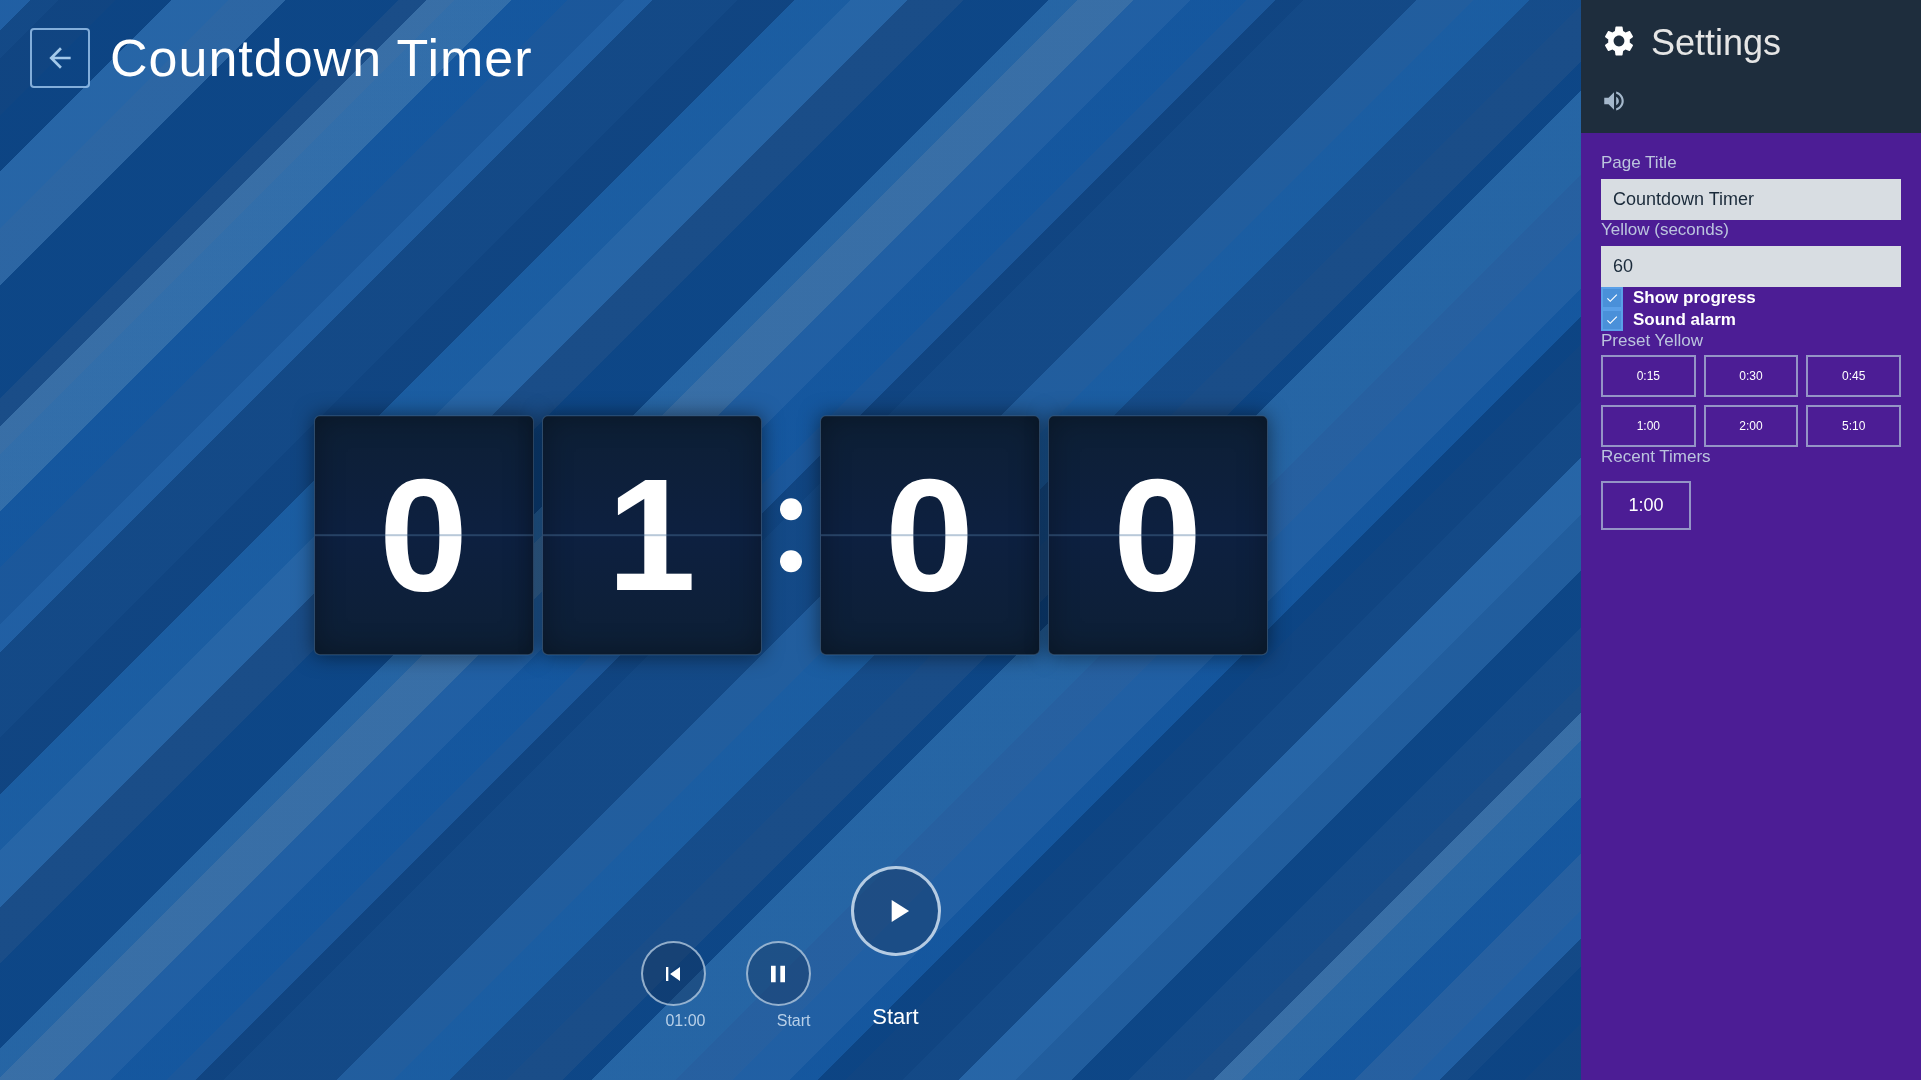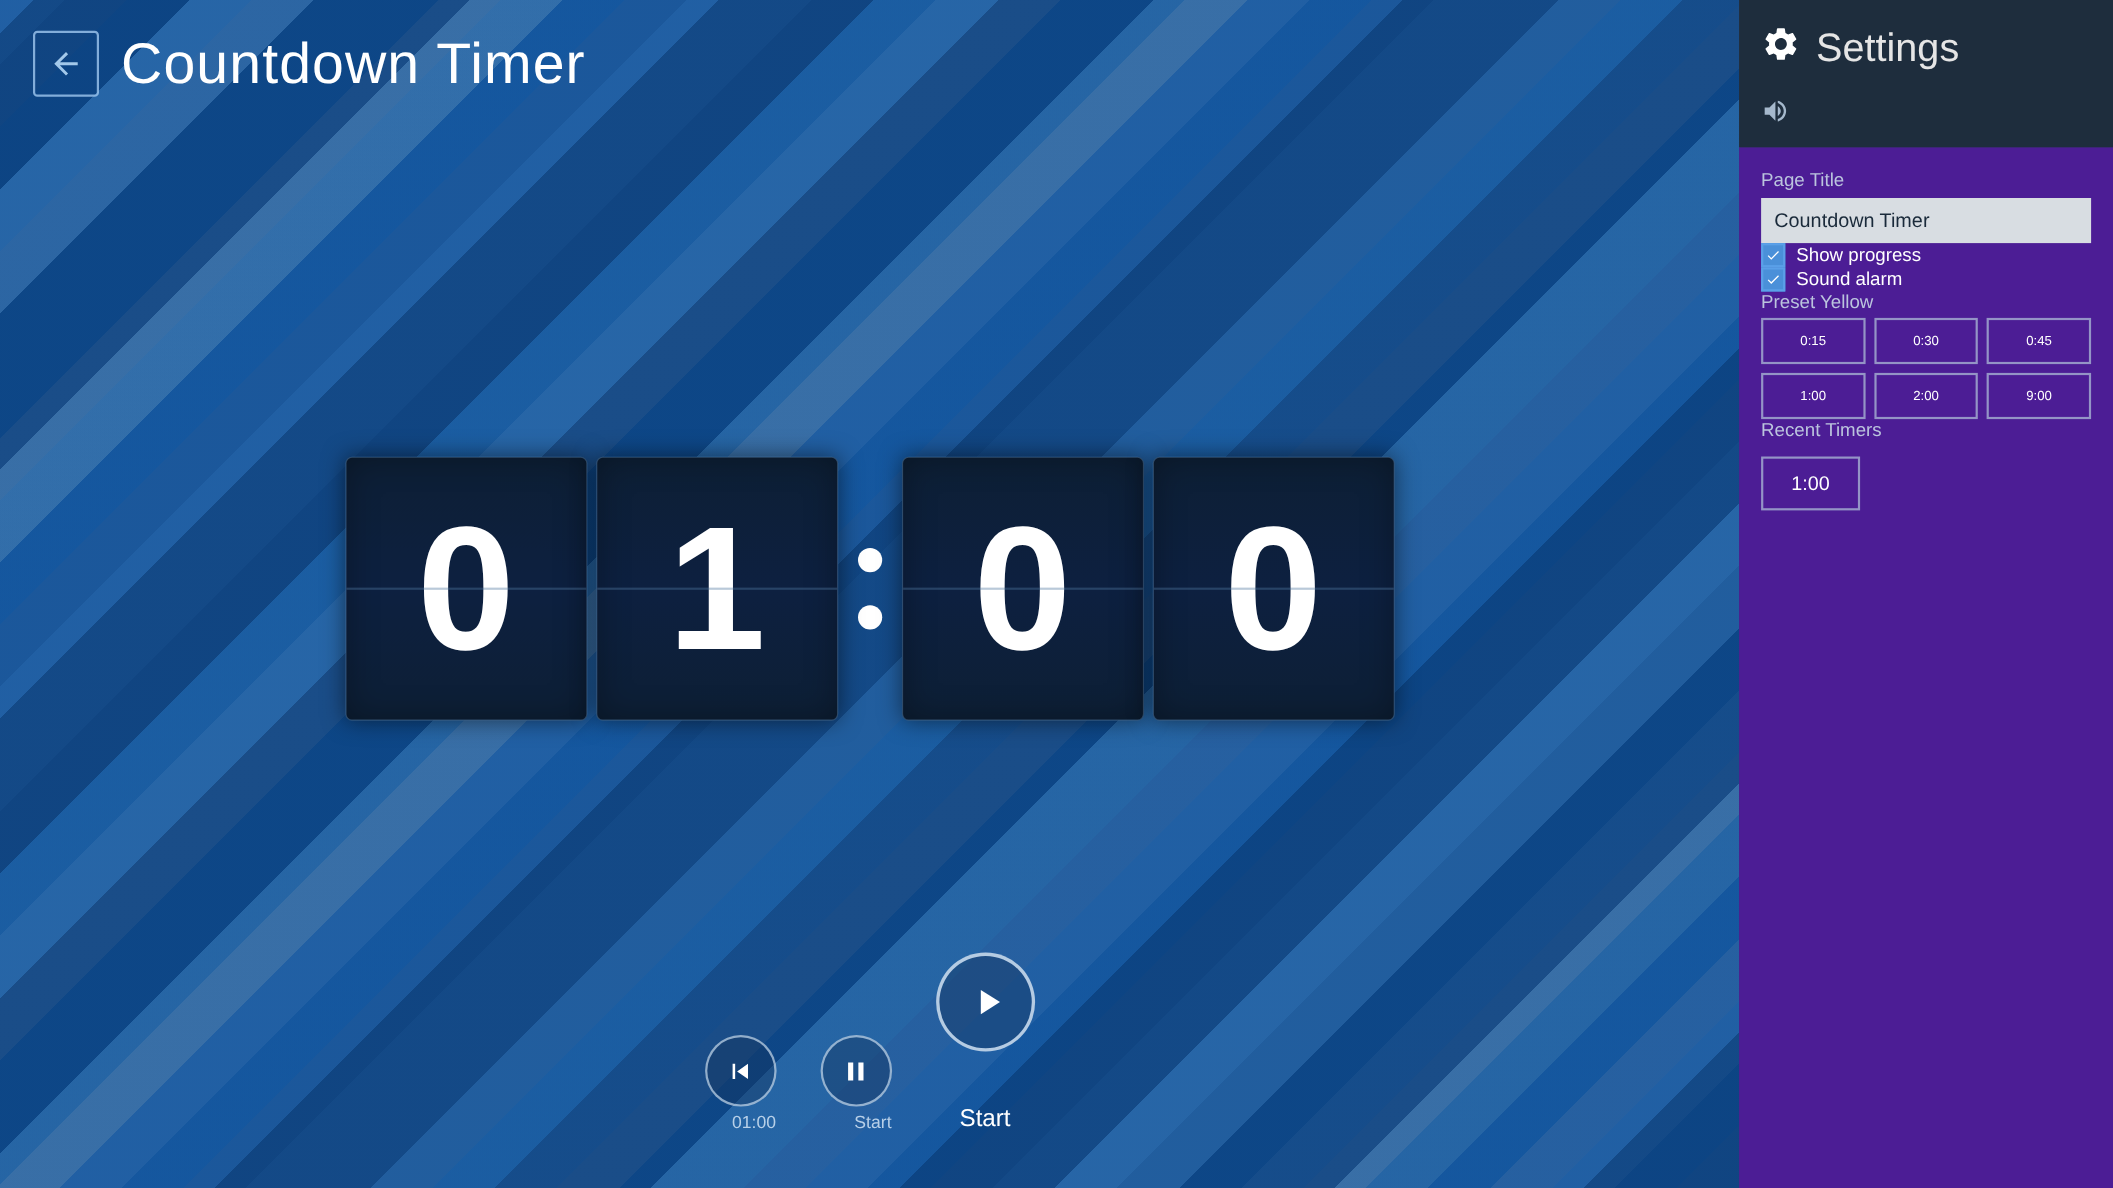--- a/index.html
+++ b/index.html
@@ -323,21 +323,21 @@
 
     .checkbox-box svg {
       fill: white;
       width: 14px;
       height: 14px;
     }
 
     .checkbox-label {
       font-size: 17px;
       color: white;
-      font-weight: 400;
+      font-weight: 700;
     }
 
     .section-title {
       font-size: 17px;
       font-weight: 400;
       color: rgba(200, 215, 230, 0.9);
       margin-bottom: 4px;
     }
 
     .preset-grid {
@@ -461,20 +461,24 @@
     </div>
   </div>
 
   <div class="settings-body">
 
     <div>
       <div class="field-label">Page Title</div>
       <input type="text" class="text-input" value="Countdown Timer" style="">
     </div>
 
+    <div>
+      <div class="field-label">Yellow (seconds)</div>
+      <input type="text" class="text-input" value="60" style="">
+    </div>
 
     <div class="checkbox-row">
       <div class="checkbox-box">
         <svg viewBox="0 0 24 24">
           <path d="M9 16.17L4.83 12l-1.42 1.41L9 19 21 7l-1.41-1.41L9 16.17z"></path>
         </svg>
       </div>
       <span class="checkbox-label">Show progress</span>
     </div>
 
@@ -488,21 +492,21 @@
     </div>
 
     <div>
       <div class="section-title">Preset Yellow</div>
       <div class="preset-grid">
         <button class="preset-btn">0:15</button>
         <button class="preset-btn">0:30</button>
         <button class="preset-btn">0:45</button>
         <button class="preset-btn">1:00</button>
         <button class="preset-btn">2:00</button>
-        <button class="preset-btn">9:00</button>
+        <button class="preset-btn">5:10</button>
       </div>
     </div>
 
     <div class="recent-section">
       <div class="section-title">Recent Timers</div>
       <button class="recent-btn">1:00</button>
     </div>
   </div>
 </div>
 

